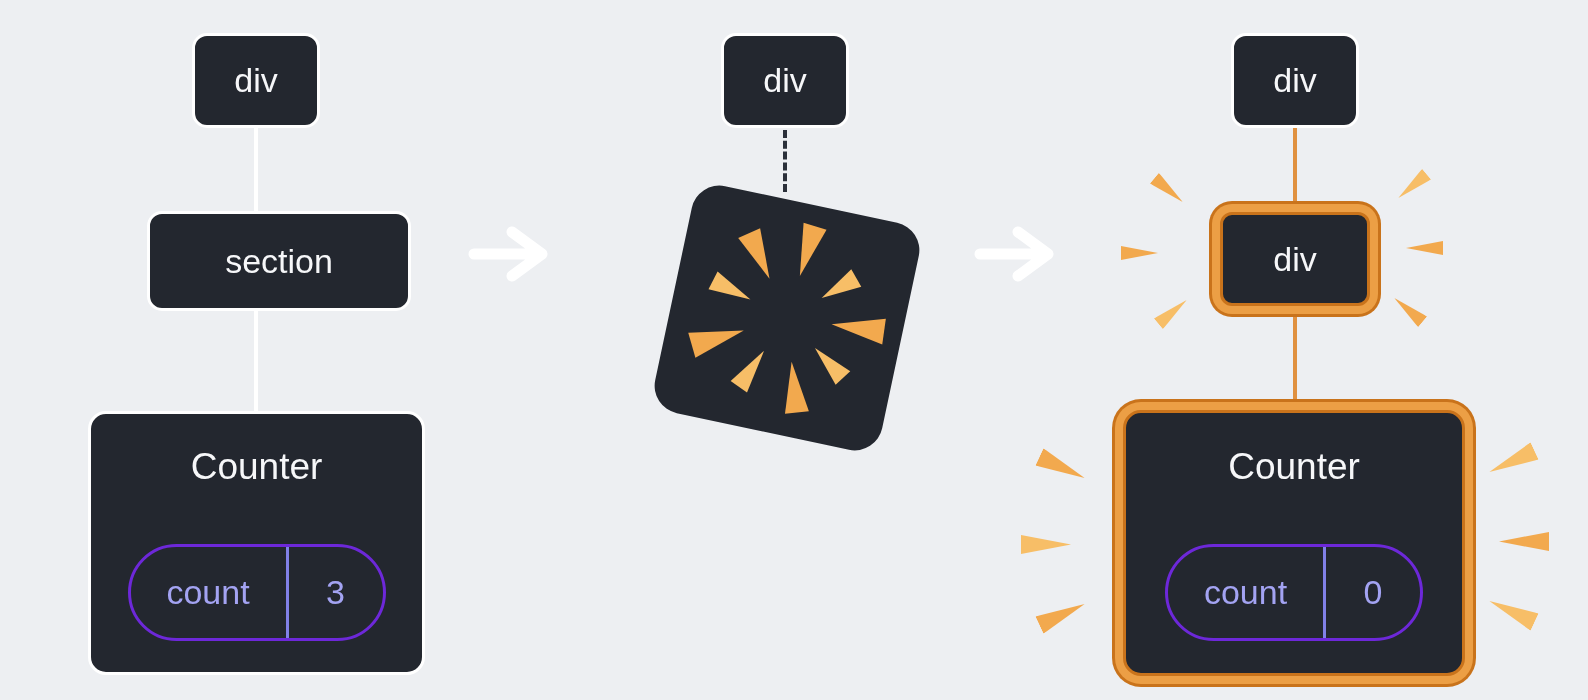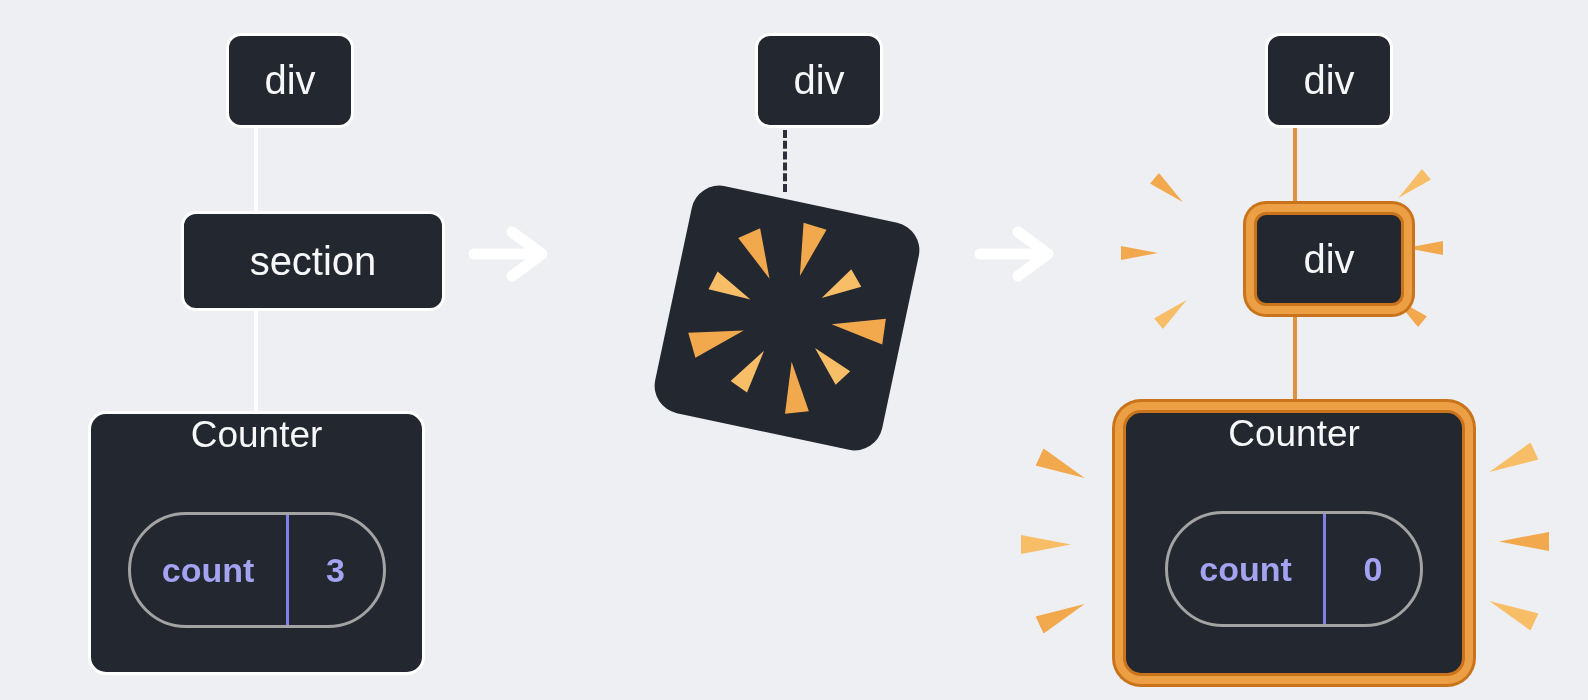--- a/index.html
+++ b/index.html
@@ -13,48 +13,46 @@
   }
   .node {
     position: absolute;
     background: #23272F;
     border: 3px solid #FFFFFF;
     border-radius: 15px;
     color: #F6F7F9;
     display: flex;
     align-items: center;
     justify-content: center;
-    font-size: 40px;
-    margin-left: 34px;
+    font-size: 34px;
   }
   .connector { position: absolute; width: 4px; background: #FFFFFF; }
   .connector.orange { background: #E09140; }
   .dashed-connector { position: absolute; width: 0; border-left: 4px dashed #2B303A; }
   .card {
     position: absolute;
     background: #23272F;
     border: 3px solid #FFFFFF;
     border-radius: 18px;
     display: flex;
     flex-direction: column;
     align-items: center;
-    justify-content: flex-start;
+    justify-content: center;
     gap: 56px;
     color: #F6F7F9;
   }
   .card-title { font-size: 37px; }
   .pill {
     width: 258px;
-    height: 116px;
-    border: 3px solid #a3a3a3;
+    height: 97px;
+    border: 3px solid #6d28d9;
     border-radius: 60px;
     display: flex;
     color: #A3A3F2;
     font-size: 34px;
-    font-weight: bold;
   }
   .pill-key {
     flex: 1.65;
     display: flex;
     align-items: center;
     justify-content: center;
     border-right: 3px solid #8181E8;
   }
   .pill-val { flex: 1; display: flex; align-items: center; justify-content: center; }
   .hl {

